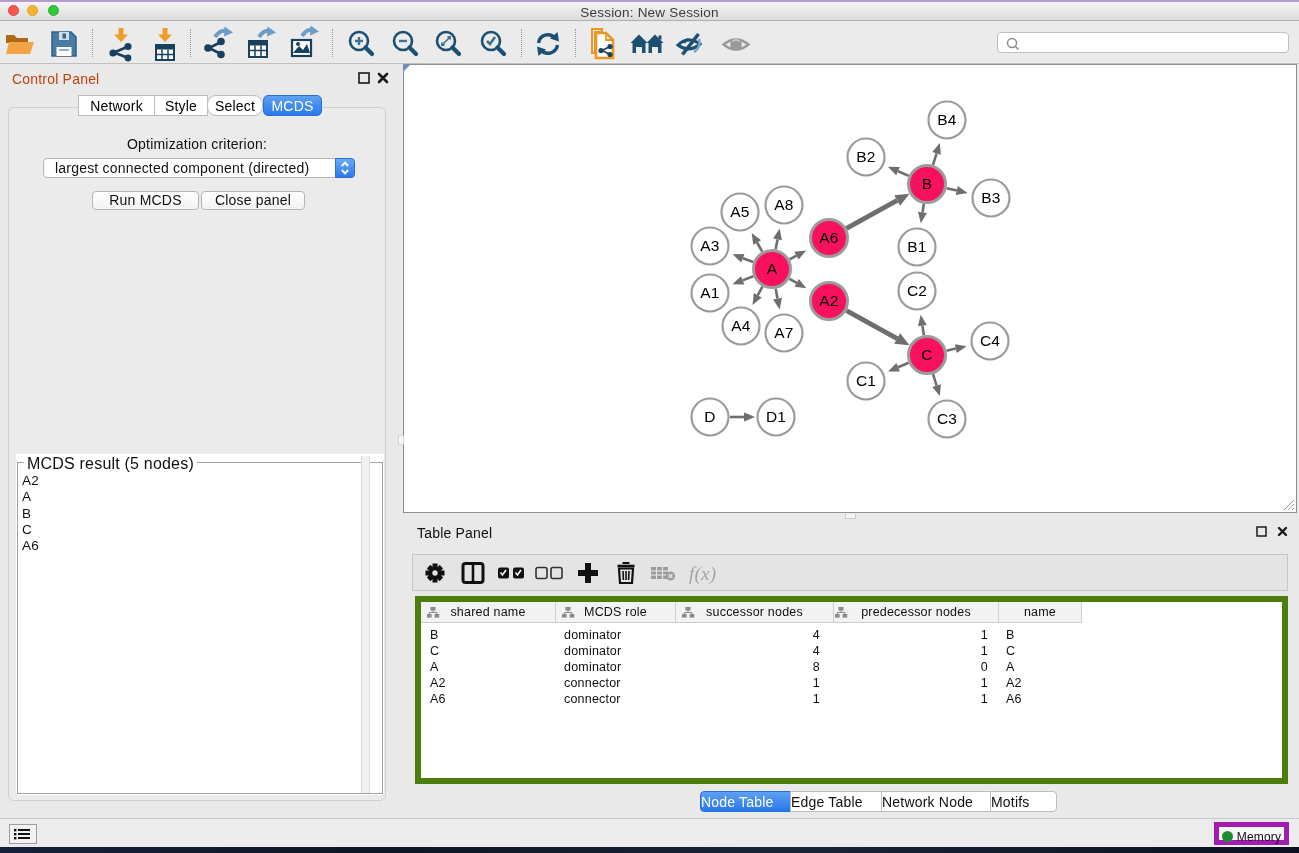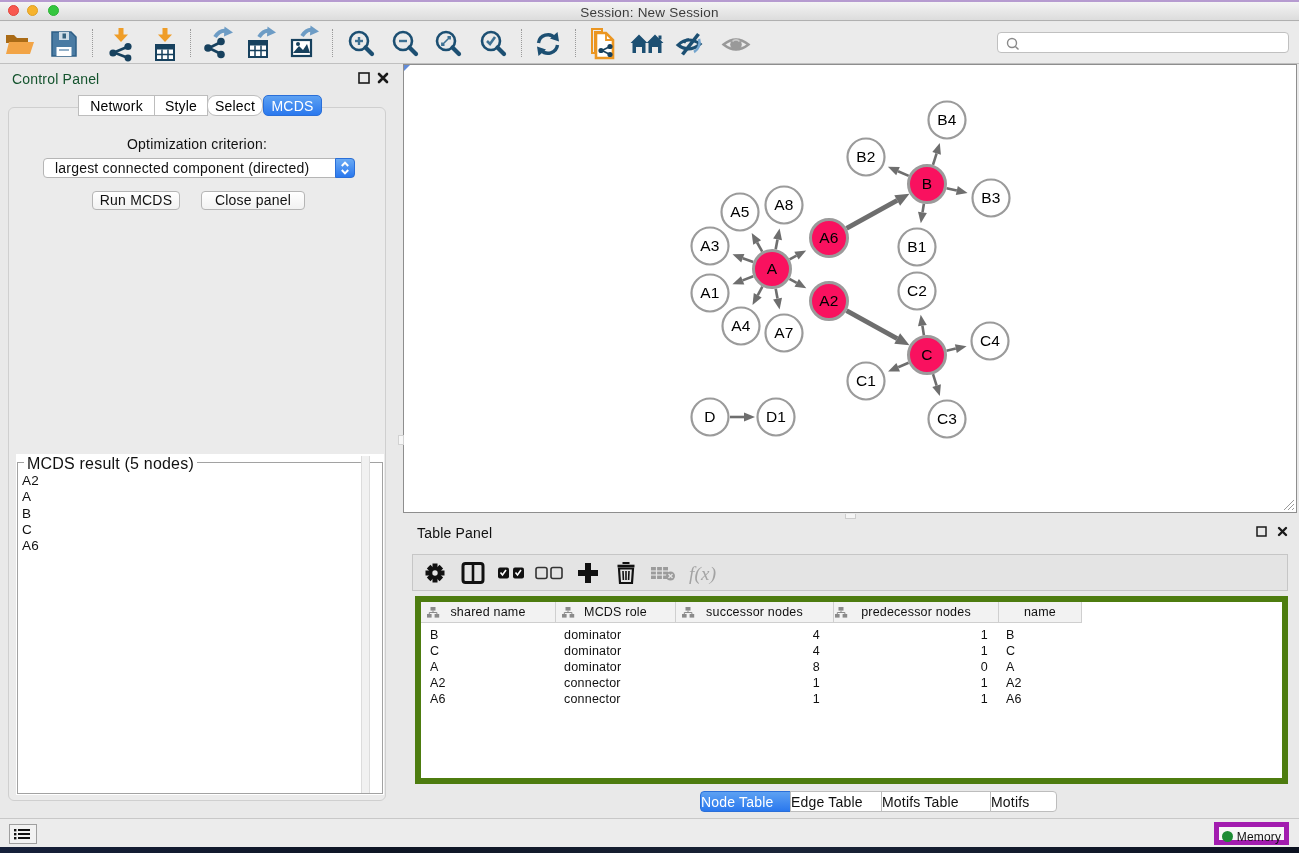--- a/index.html
+++ b/index.html
@@ -7,21 +7,21 @@
 body { font-family:"Liberation Sans", sans-serif; background:#e9e9e9; position:relative; font-size:14px; color:#111; letter-spacing:0.2px; }
 .abs { position:absolute; }
 .deskTop { left:0; top:0; width:1299px; height:2px; background:#b69bd0; }
 .titlebar { left:0; top:2px; width:1299px; height:19px; background:linear-gradient(#f4f4f4,#dcdcdc); border-bottom:1px solid #b0b0b0; }
 .tl { border-radius:50%; width:11px; height:11px; top:3px; }
 .title-text { width:100%; text-align:center; top:3px; font-size:13.5px; color:#3c3c3c; }
 .toolbar { left:0; top:22px; width:1299px; height:42px; background:#ebebeb; border-bottom:1px solid #c0c0c0; }
 .sep { top:7px; height:28px; width:0; border-left:1px dotted #9a9a9a; }
 .searchbox { left:997px; top:10px; width:292px; height:21px; background:#fff; border:1px solid #c0c0c0; border-radius:4px; }
 
-.cp-title { left:12px; top:71px; font-size:14px; color:#14532d; }
+.cp-title { left:12px; top:71px; font-size:14px; color:#c2410c; }
 .panel-box { left:8px; top:107px; width:378px; height:694px; background:#ebebeb; border:1px solid #cfcfcf; border-radius:6px; }
 .tabrow { top:95px; height:21px; }
 .tab { position:absolute; top:0; height:21px; background:#fff; border:1px solid #bdbdbd; color:#000; text-align:center; font-size:14px; line-height:20px; }
 .tab.sel { background:linear-gradient(#5da1f2,#2a78ee); color:#fff; border:1px solid #2a6fd8; border-radius:5px; }
 .opt-label { left:8px; top:136px; width:378px; text-align:center; font-size:14px; }
 .dropdown { left:43px; top:158px; width:312px; height:20px; background:#fff; border:1px solid #b5b5b5; border-radius:4px; font-size:14px; line-height:18px; padding-left:11px; }
 .dd-cap { right:-1px; top:-1px; width:20px; height:20px; background:linear-gradient(#6aaaf4,#2a78ee); border-radius:0 4px 4px 0; border:1px solid #2a6fd8; }
 .btn { position:absolute; height:19px; background:linear-gradient(#ffffff,#f2f2f2); border:1px solid #b5b5b5; border-radius:4px; text-align:center; font-size:14px; line-height:17px; }
 
 .netwin { left:403px; top:64px; width:894px; height:449px; background:#fff; border:1px solid #8e8e8e; }
@@ -214,21 +214,21 @@
   <div class="tab" style="left:207px; width:56px;border-radius:9px;">Select</div>
   <div class="tab sel" style="left:263px; width:59px;">MCDS</div>
 </div>
 <div class="abs opt-label">Optimization criterion:</div>
 <div class="abs dropdown">largest connected component (directed)
   <div class="abs dd-cap"><svg width="18" height="18">
         <path d="M5.8,7 L9,3.6 L12.2,7" fill="none" stroke="#fff" stroke-width="2"></path>
         <path d="M5.8,11 L9,14.4 L12.2,11" fill="none" stroke="#fff" stroke-width="2"></path>
       </svg></div>
 </div>
-<div class="btn" style="left:92px; top:191px; width:88px;">Run MCDS</div>
+<div class="btn" style="left:92px; top:191px; width:107px;">Run MCDS</div>
 <div class="btn" style="left:201px; top:191px; width:104px;">Close panel</div>
 <div class="abs" style="left:16px; top:454px; width:368px; height:341px; background:#fff;"></div>
 <div class="abs" style="left:17px; top:462px; width:366px; height:332px; border:1px solid #a2a2a2;"></div>
 <div class="abs" style="left:24px; top:455px; background:#fff; padding:0 3px; font-size:16px;">MCDS result (5 nodes)</div>
 <div class="abs" style="left:22px; top:473px; font-size:13.5px; line-height:16.3px;">A2<br>A<br>B<br>C<br>A6</div>
 <div class="abs" style="left:361px; top:456px; width:9px; height:337px; background:#f1f1f1; border-left:1px solid #dcdcdc; border-right:1px solid #dcdcdc;"></div>
 
 <div class="abs netwin">
   <svg class="abs" style="left:0px; top:20px;" width="892" height="427" font-family="Liberation Sans, sans-serif">
 <line x1="349.3" y1="191.2" x2="338.6" y2="195.4" stroke="#6e6e6e" stroke-width="2.6"></line>
@@ -446,21 +446,21 @@
     <div class="td" style="left:413px; width:154px; top:73px; text-align:right;">1</div>
     <div class="td" style="left:585px; top:73px;">A2</div>
   <div class="td" style="left:9px; top:89px;">A6</div>
     <div class="td" style="left:143px; top:89px;">connector</div>
     <div class="td" style="left:255px; width:144px; top:89px; text-align:right;">1</div>
     <div class="td" style="left:413px; width:154px; top:89px; text-align:right;">1</div>
     <div class="td" style="left:585px; top:89px;">A6</div>
 </div>
 <div class="bt sel" style="left:672px; width:91px; border-radius:4px 0 0 4px;">Node Table</div>
 <div class="bt" style="left:762px; width:92px;">Edge Table</div>
-<div class="bt" style="left:853px; width:110px;">Motifs Table</div>
+<div class="bt" style="left:853px; width:110px;">Network Node</div>
 <div class="bt" style="left:962px; width:67px; border-radius:0 4px 4px 0;">Motifs</div>
 
 <div class="abs statusbar"></div>
 <div class="abs listBtn">
   <svg width="26" height="18">
       <g stroke="#111" stroke-width="2">
         <line x1="8" y1="5" x2="20" y2="5"></line>
         <line x1="8" y1="9" x2="20" y2="9"></line>
         <line x1="8" y1="13" x2="20" y2="13"></line>
       </g>

